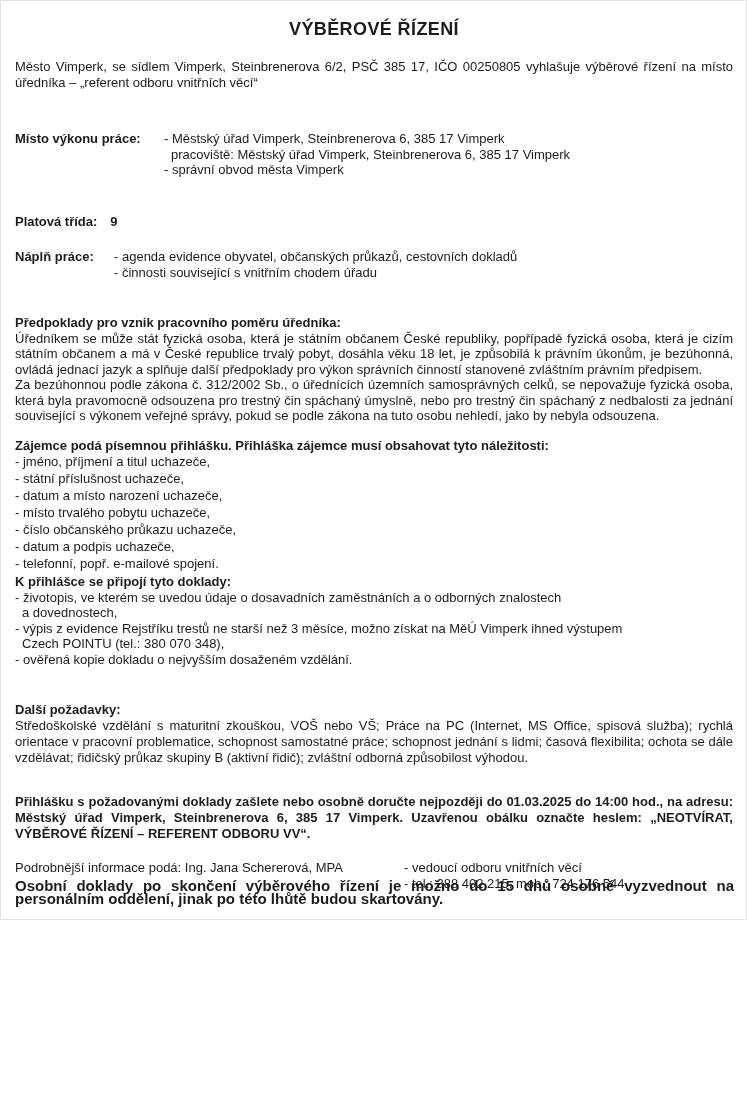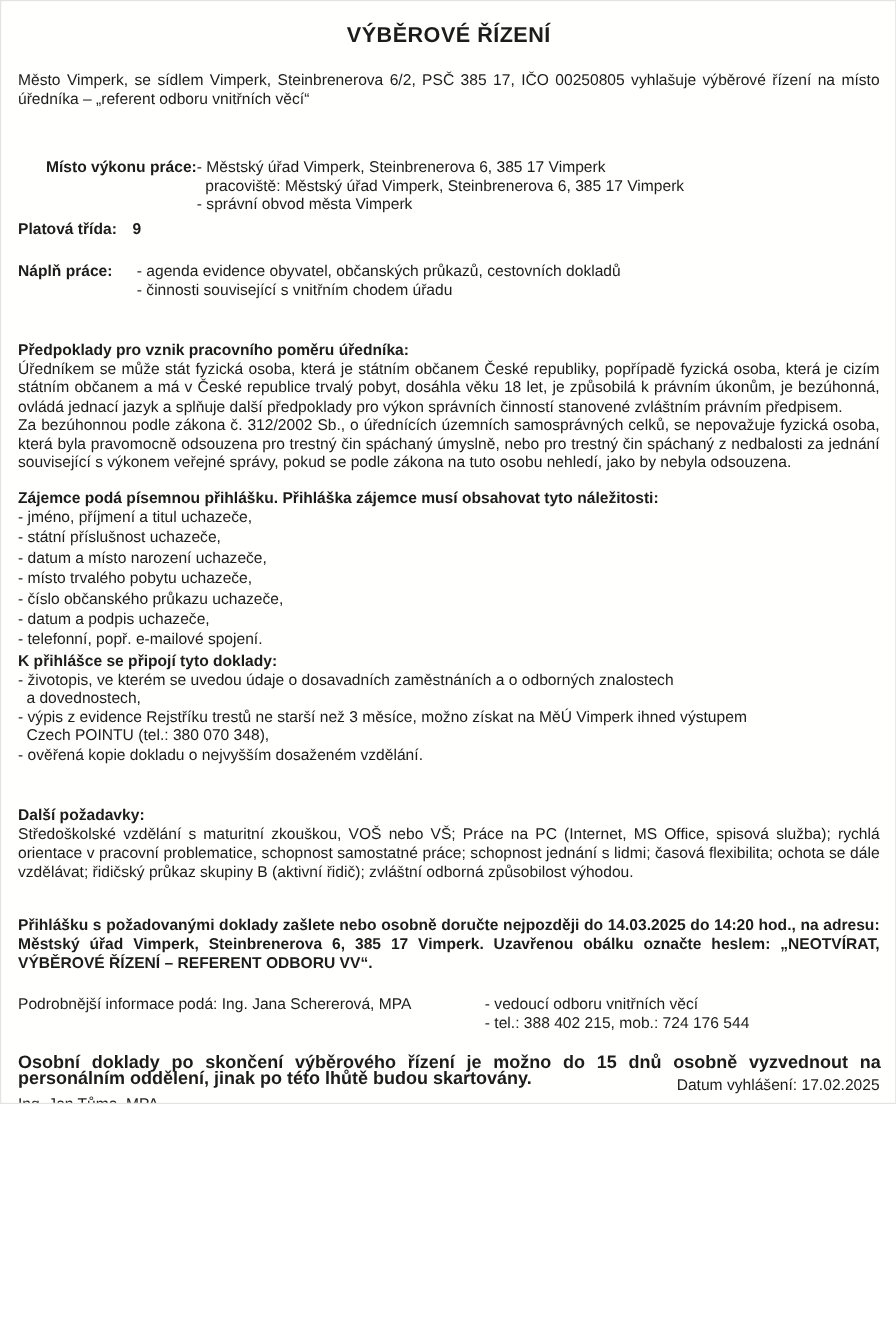--- a/index.html
+++ b/index.html
@@ -23,25 +23,25 @@
     font-size: 18px;
     line-height: 20px;
     font-weight: bold;
     letter-spacing: 0.4px;
   }
   .intro { margin-top: 20px; text-align: justify; }
   .nastup { margin-top: 17px; }
   b, .bold { font-weight: bold; }
   .row { display: flex; align-items: flex-start; }
   .misto { margin-top: 41px; }
-  .misto .row-label { width: 149px; flex: 0 0 149px; font-weight: bold; text-align: right; }
+  .misto .row-label { width: 149px; flex: 0 0 149px; font-weight: bold; }
   .napln { margin-top: 20px; }
   .napln .row-label { width: 99px; flex: 0 0 99px; font-weight: bold; }
   .indent-sub { padding-left: 7px; }
-  .plat { margin-top: 5px; font-weight: bold; }
+  .plat { margin-top: 36px; font-weight: bold; }
   .plat .plat-value { margin-left: 13px; }
   .section { margin-top: 35px; }
   .section-heading { font-weight: bold; }
   .para-justify { text-align: justify; }
   .zajemce { margin-top: 14px; }
   .zajemce .list { line-height: 17px; }
   .doklady { margin-top: 2px; }
   .dalsi { }
   .dalsi .para-justify { line-height: 16px; }
   .podani { margin-top: 28px; font-weight: bold; text-align: justify; line-height: 16.3px; }
@@ -116,21 +116,21 @@
     <div>- výpis z evidence Rejstříku trestů ne starší než 3 měsíce, možno získat na MěÚ Vimperk ihned výstupem</div>
     <div class="indent-sub">Czech POINTU (tel.: 380 070 348),</div>
     <div>- ověřená kopie dokladu o nejvyšším dosaženém vzdělání.</div>
   </div>
 
   <div class="section dalsi">
     <div class="section-heading">Další požadavky:</div>
     <div class="para-justify">Středoškolské vzdělání s maturitní zkouškou, VOŠ nebo VŠ; Práce na PC (Internet, MS Office, spisová služba); rychlá orientace v pracovní problematice, schopnost samostatné práce; schopnost jednání s lidmi; časová flexibilita; ochota se dále vzdělávat; řidičský průkaz skupiny B (aktivní řidič); zvláštní odborná způsobilost výhodou.</div>
   </div>
 
-  <div class="podani">Přihlášku s požadovanými doklady zašlete nebo osobně doručte nejpozději do 14.03.2025 do 14:20 hod., na adresu: Městský úřad Vimperk, Steinbrenerova 6, 385 17 Vimperk. Uzavřenou obálku označte heslem: „NEOTVÍRAT, VÝBĚROVÉ ŘÍZENÍ – REFERENT ODBORU VV“.</div>
+  <div class="podani">Přihlášku s požadovanými doklady zašlete nebo osobně doručte nejpozději do 01.03.2025 do 14:00 hod., na adresu: Městský úřad Vimperk, Steinbrenerova 6, 385 17 Vimperk. Uzavřenou obálku označte heslem: „NEOTVÍRAT, VÝBĚROVÉ ŘÍZENÍ – REFERENT ODBORU VV“.</div>
 
   <div class="row info">
     <div class="info-left">Podrobnější informace podá: Ing. Jana Schererová, MPA</div>
     <div>
       <div>- vedoucí odboru vnitřních věcí</div>
       <div>- tel.: 388 402 215, mob.: 724 176 544</div>
     </div>
   </div>
 
   <div class="datum">Datum vyhlášení: 17.02.2025</div>

